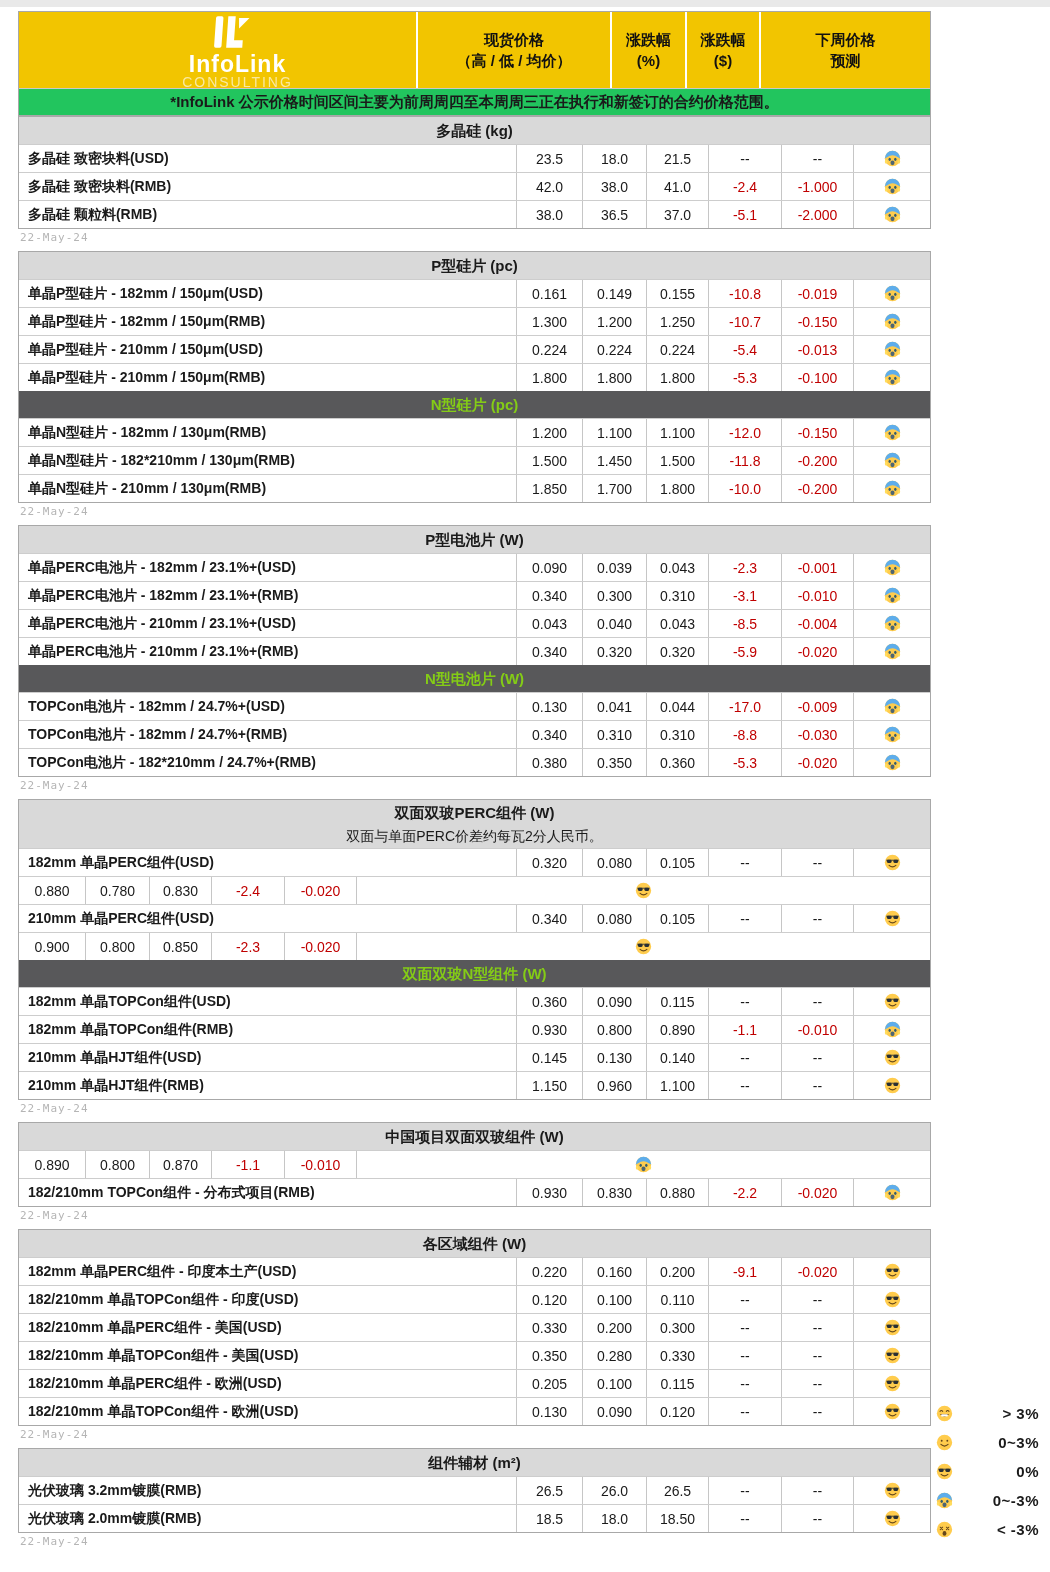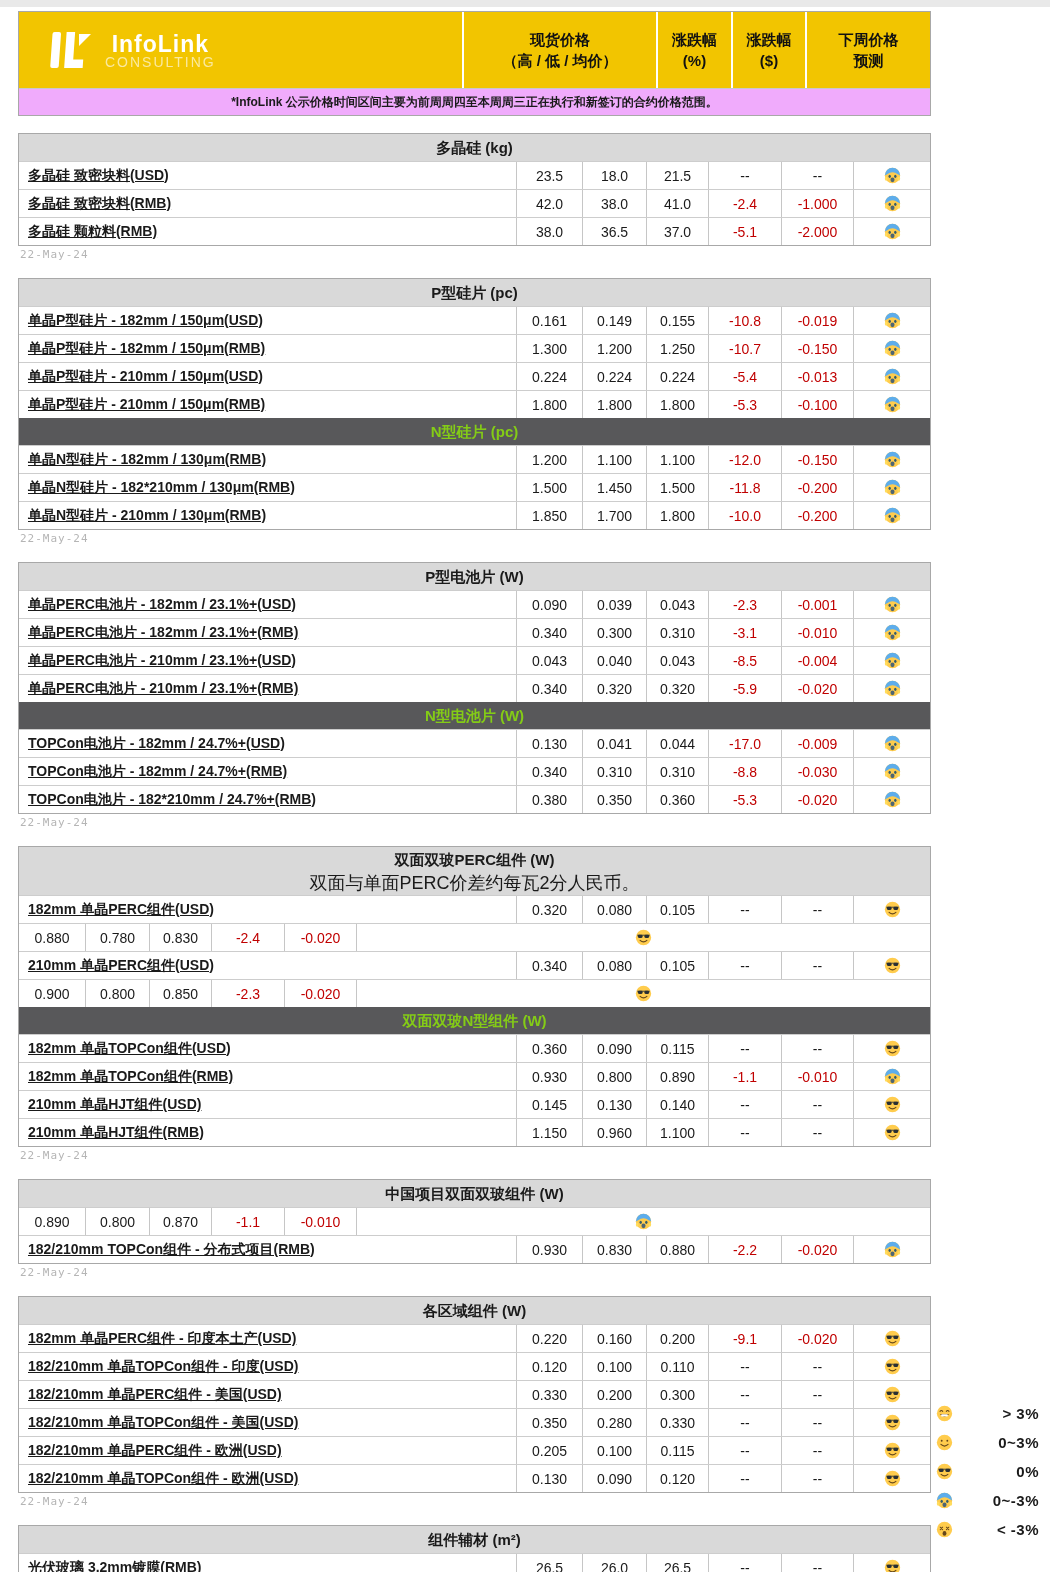--- a/index.html
+++ b/index.html
@@ -10,43 +10,43 @@
   }
   .topstrip{position:absolute;left:0;top:0;width:1050px;height:7px;background:#e9e9e9;}
   .page{position:absolute;left:18px;top:11px;width:913px;}
 
   
   .head-block{border:1px solid #a8a8a8;}
   .head-yellow{display:flex;height:76px;background:#f2c500;}
   .hcell{display:flex;flex-direction:column;justify-content:center;align-items:center;
          text-align:center;font-weight:bold;font-size:15px;line-height:21px;color:#111;}
   .hcell + .hcell{border-left:2px solid #ffffff;}
-  .logo-cell{width:443px;flex-direction:row;justify-content:flex-start;align-items:center;padding-left:30px;box-sizing:border-box;}
+  .logo-cell{width:397px;flex-direction:column;justify-content:flex-start;align-items:center;padding-left:30px;box-sizing:border-box;}
   .c-spot{width:192px;}
   .c-pct{width:73px;}
   .c-usd{width:72px;}
   .c-emo-h{flex:1;}
   .brand{margin-left:10px;}
   .brand-name{color:#ffffff;font-size:23px;font-weight:bold;letter-spacing:1px;line-height:24px;}
   .brand-sub{color:rgba(255,255,255,0.62);font-size:14px;font-weight:normal;letter-spacing:2px;line-height:12px;}
   .note-row{height:26px;border-top:1px solid #c9c9c9;display:flex;align-items:center;justify-content:center;
-            font-size:12px;font-weight:bold;background:#f0abfc;}
+            font-size:15px;font-weight:bold;background:#22c55e;}
 
   
-  .block{border:1px solid #a8a8a8;margin-top:17px;}
+  .block{border:1px solid #a8a8a8;margin-top:0;}
   .band{background:#d9d9d9;min-height:27px;display:flex;flex-direction:column;justify-content:center;
         align-items:center;text-align:center;}
   .band .band-title{font-size:15px;font-weight:bold;line-height:26px;}
-  .band .band-sub{font-size:18px;font-weight:normal;line-height:24px;margin-top:-2px;}
+  .band .band-sub{font-size:14px;font-weight:normal;line-height:24px;margin-top:-2px;}
   .band.dark{background:#58585a;}
   .band.dark .band-title{color:#84cc16;}
   .row{display:flex;height:27px;border-top:1px solid #cdcdcd;align-items:stretch;background:#fff;}
   .cell{display:flex;align-items:center;justify-content:center;font-size:14px;box-sizing:border-box;}
   .cell + .cell{border-left:1px solid #c6c6c6;}
-  .cell.name{width:497px;justify-content:flex-start;padding-left:9px;font-weight:600;font-size:14px;text-decoration:underline;}
+  .cell.name{width:497px;justify-content:flex-start;padding-left:9px;font-weight:600;font-size:14px;}
   .cell.high{width:66px;}
   .cell.low{width:64px;}
   .cell.avg{width:62px;}
   .cell.pct{width:73px;}
   .cell.usd{width:72px;}
   .cell.emo{flex:1;}
   .num{font-weight:500;}
   .neg{color:#c00000;}
   .date-label{font-family:"DejaVu Sans Mono","Liberation Mono",monospace;
               font-size:11px;color:#b5b5b5;letter-spacing:1px;margin:2px 0 7px 2px;height:13px;}

